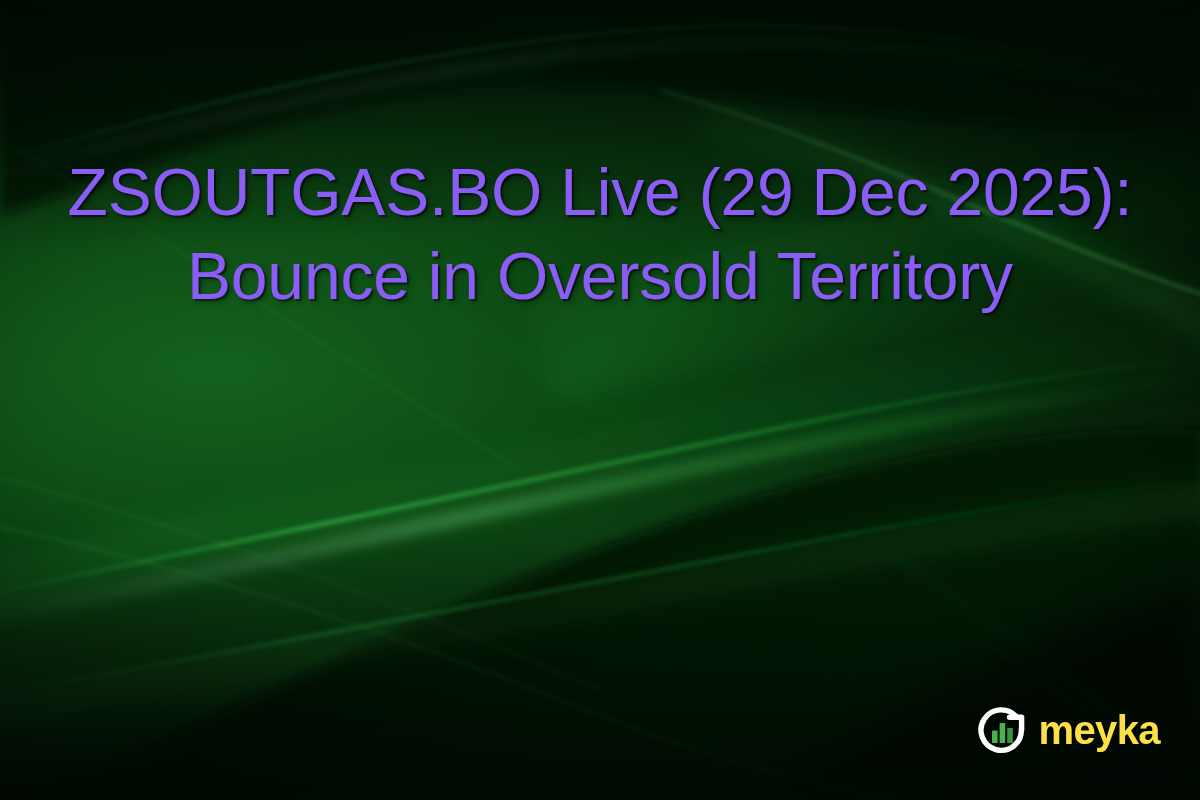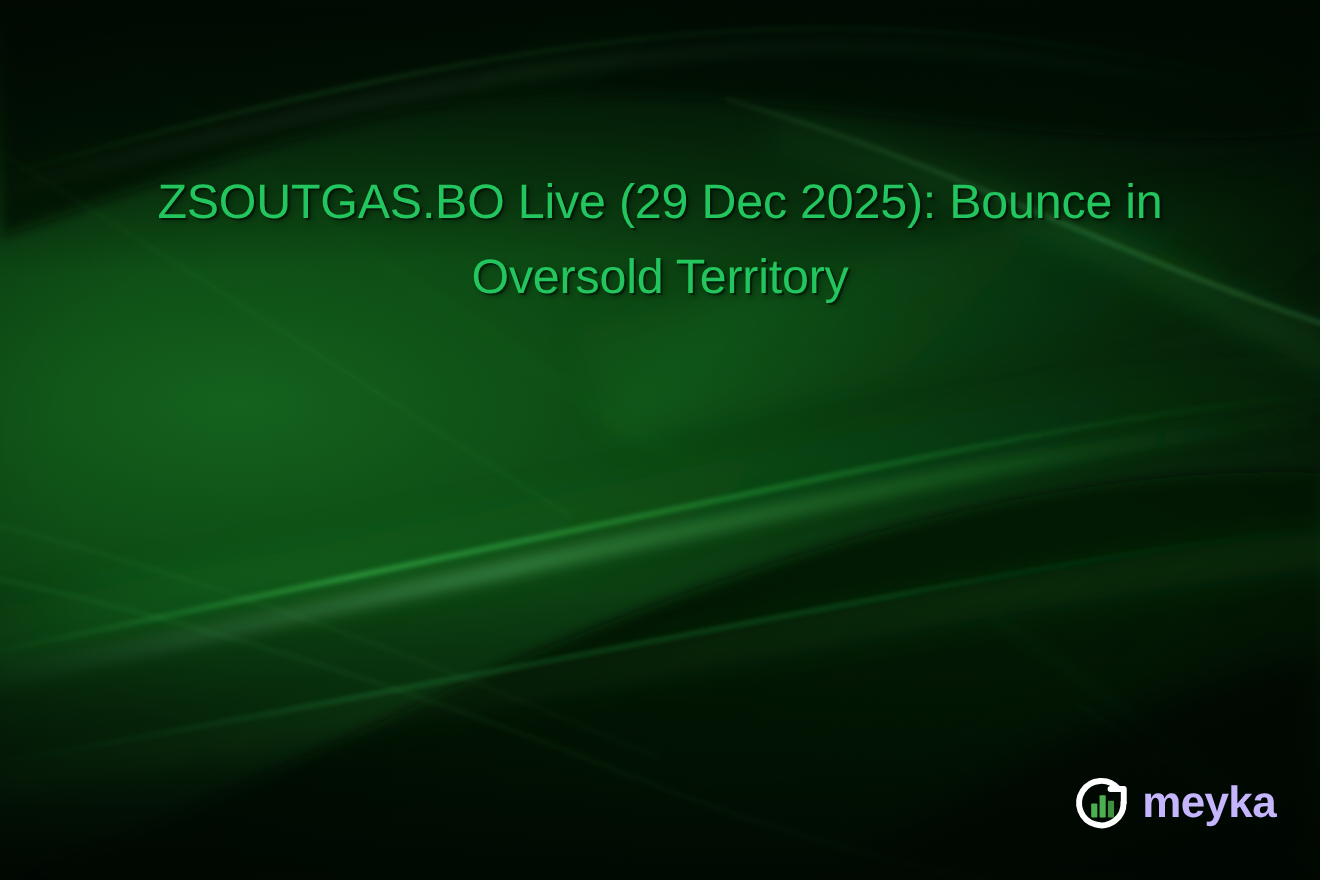--- a/index.html
+++ b/index.html
@@ -54,24 +54,24 @@
     position: absolute;
     left: 0; right: 0;
     top: 150px;
     padding: 0 60px;
     text-align: center;
     z-index: 5;
   }
   .headline {
     margin: 0;
     font-family: "Liberation Sans", sans-serif;
-    font-size: 44px;
-    line-height: 68px;
+    font-size: 66px;
+    line-height: 84px;
     font-weight: 400;
-    color: #22c55e;
+    color: #8b5cf6;
     letter-spacing: -0.2px;
     text-shadow:
       2px 2px 0 rgba(0,0,0,0.42),
       3px 3px 5px rgba(0,0,0,0.35);
     white-space: pre-line;
   }
 
   
   .logo {
     position: absolute;
@@ -80,21 +80,21 @@
     display: flex;
     align-items: center;
     gap: 9px;
     z-index: 6;
   }
   .logo-mark { display: block; width: 54px; height: 54px; }
   .logo-text {
     font-family: "Liberation Sans", sans-serif;
     font-size: 40px;
     font-weight: 700;
-    color: #c4b5fd;
+    color: #fde047;
     letter-spacing: -0.6px;
     line-height: 1;
     padding-bottom: 2px;
   }
 </style>
 </head>
 <body>
 
 <div id="card">
 

